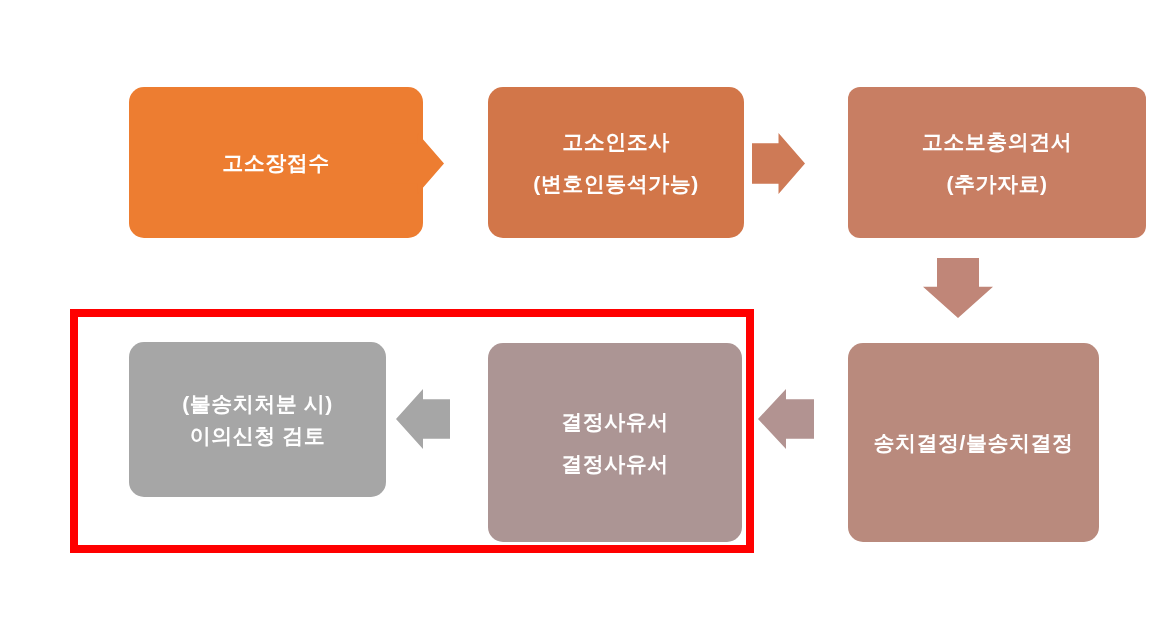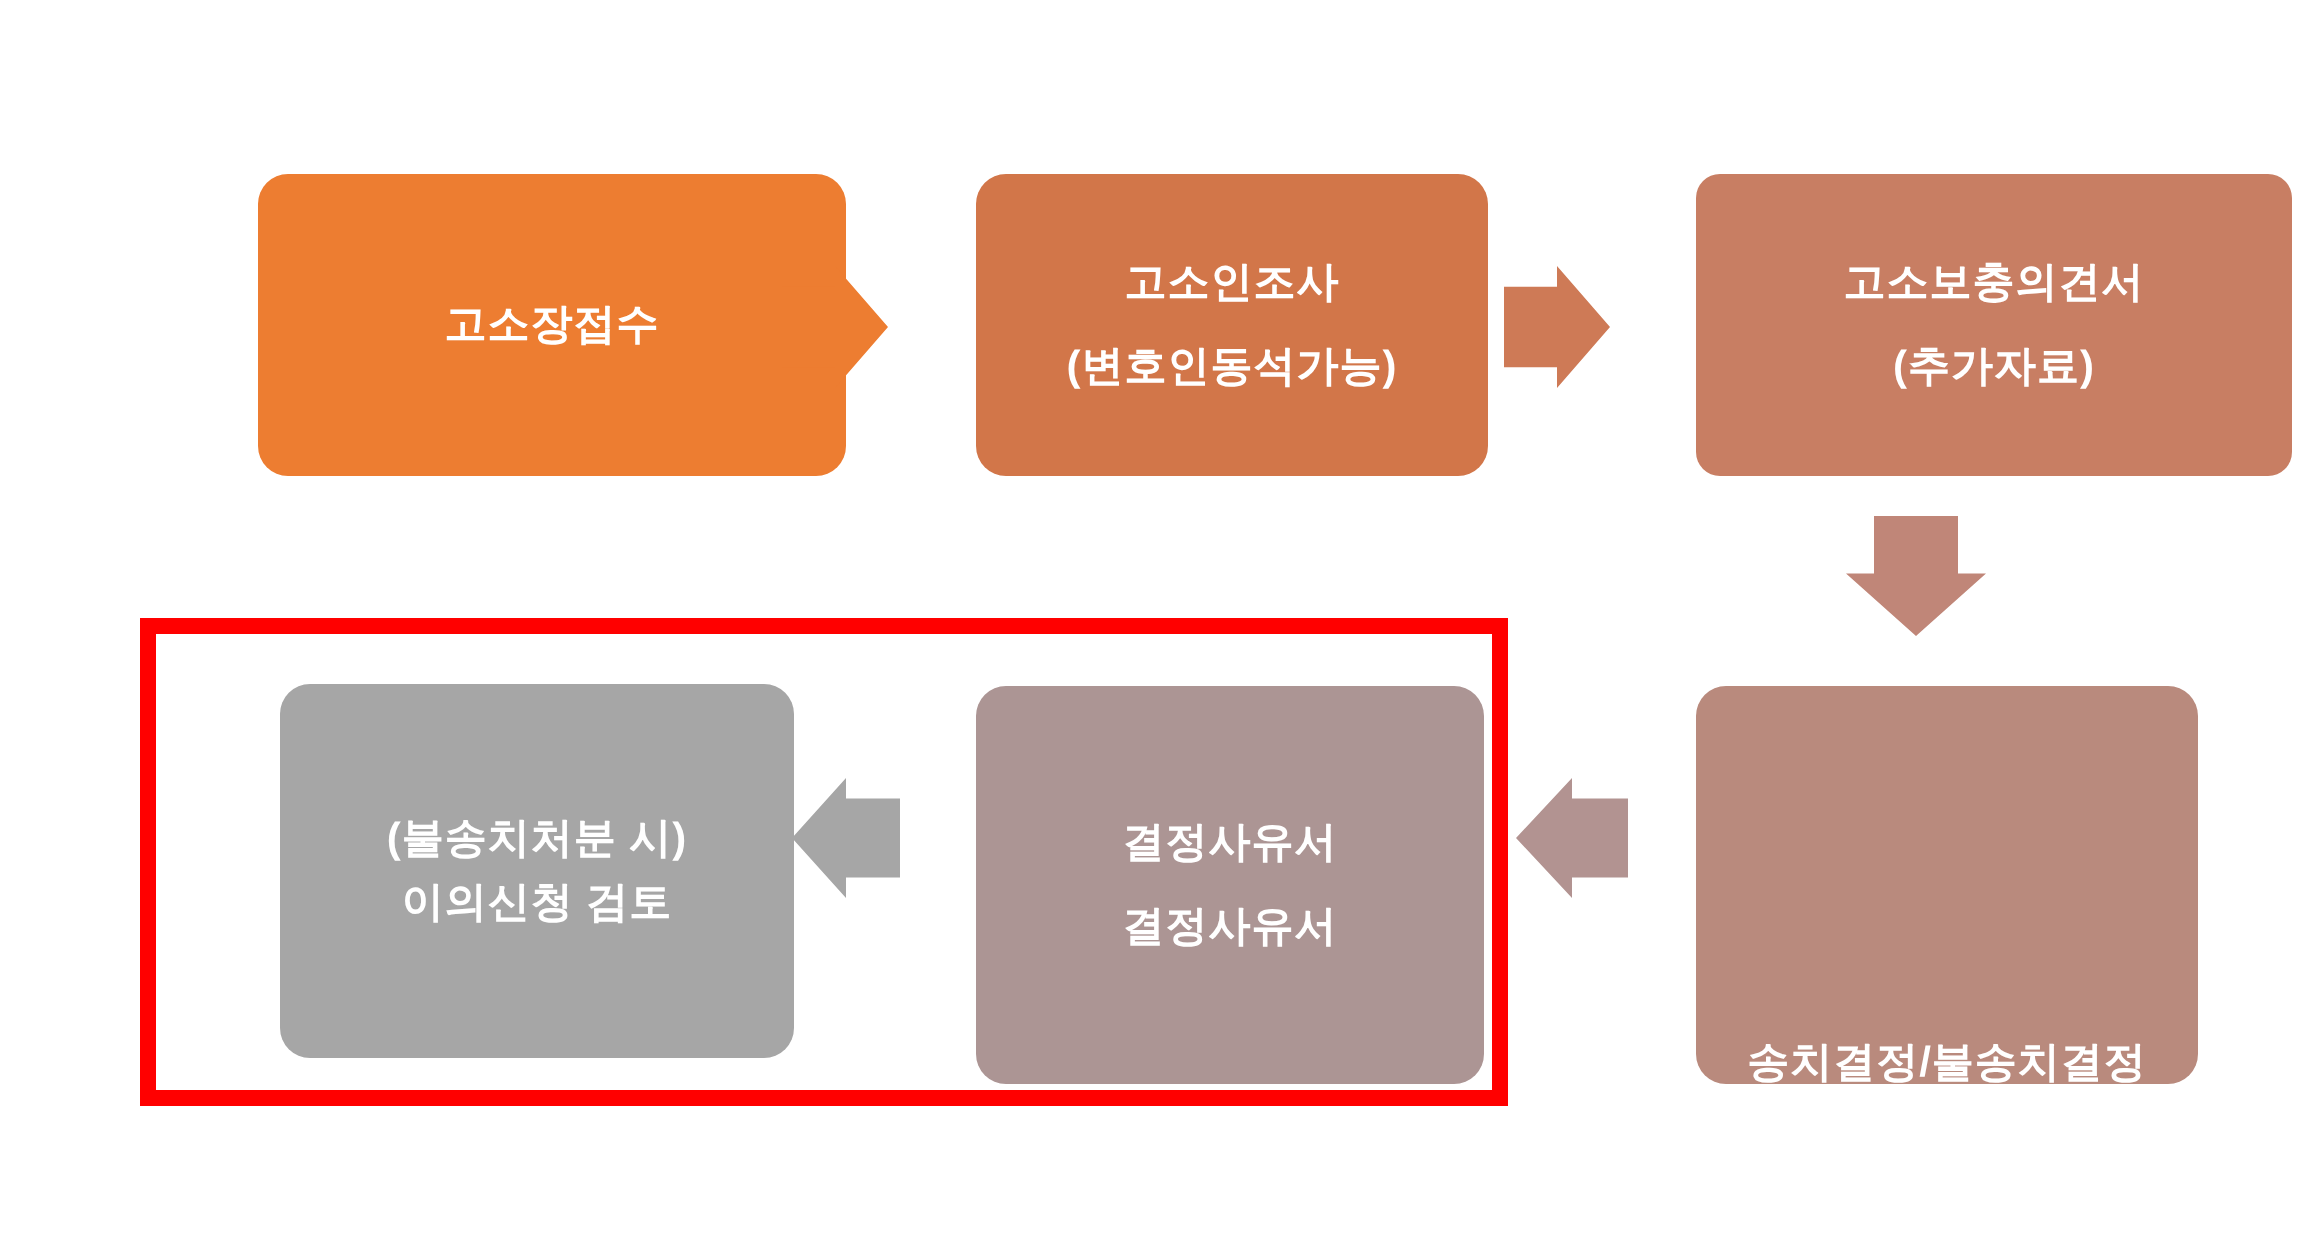--- a/index.html
+++ b/index.html
@@ -35,21 +35,21 @@
   .gap-narrow { gap: 11px; }
 
   .top-row { top: 87px; height: 151px; }
   .bottom-row { top: 343px; height: 199px; }
 
   .box-1 { left: 113px; width: 294px; }
   .box-2 { left: 472px; width: 256px; }
   .box-3 { left: 832px; width: 298px; border-radius: 12px; }
   .box-4 { left: 832px; width: 251px; }
   .box-5 { left: 472px; width: 254px; }
-  .box-6 { left: 124px; top: 342px; width: 257px; height: 187px; }
+  .box-6 { left: 113px; top: 342px; width: 257px; height: 155px; }
 
   .arrow { position: absolute; }
   .arrow-right {
     clip-path: polygon(0% 17%, 50% 17%, 50% 0%, 100% 50%, 50% 100%, 50% 83%, 0% 83%);
   }
   .arrow-left {
     clip-path: polygon(100% 17%, 50% 17%, 50% 0%, 0% 50%, 50% 100%, 50% 83%, 100% 83%);
   }
   .arrow-down {
     clip-path: polygon(20% 0%, 80% 0%, 80% 48%, 100% 48%, 50% 100%, 0% 48%, 20% 48%);
@@ -89,21 +89,21 @@
 
   <div class="arrow arrow-right arrow-2" style="background-color: rgb(206, 122, 86);"></div>
 
   <div class="flow-box top-row box-3 gap-wide" style="background-color: rgb(200, 126, 99);">
     <div class="line">고소보충의견서</div>
     <div class="line">(추가자료)</div>
   </div>
 
   <div class="arrow arrow-down arrow-3" style="background-color: rgb(192, 134, 120);"></div>
 
-  <div class="flow-box bottom-row box-4" style="background-color: rgb(185, 138, 125); justify-content: flex-end;">
+  <div class="flow-box bottom-row box-4" style="background-color: rgb(185, 138, 125);">
     <div class="line">송치결정/불송치결정</div>
   </div>
 
   <div class="arrow arrow-left arrow-4" style="background-color: rgb(178, 147, 145);"></div>
 
   <div class="flow-box bottom-row box-5 gap-wide" style="background-color: rgb(172, 149, 148);">
     <div class="line">결정사유서</div>
     <div class="line">결정사유서</div>
   </div>
 

